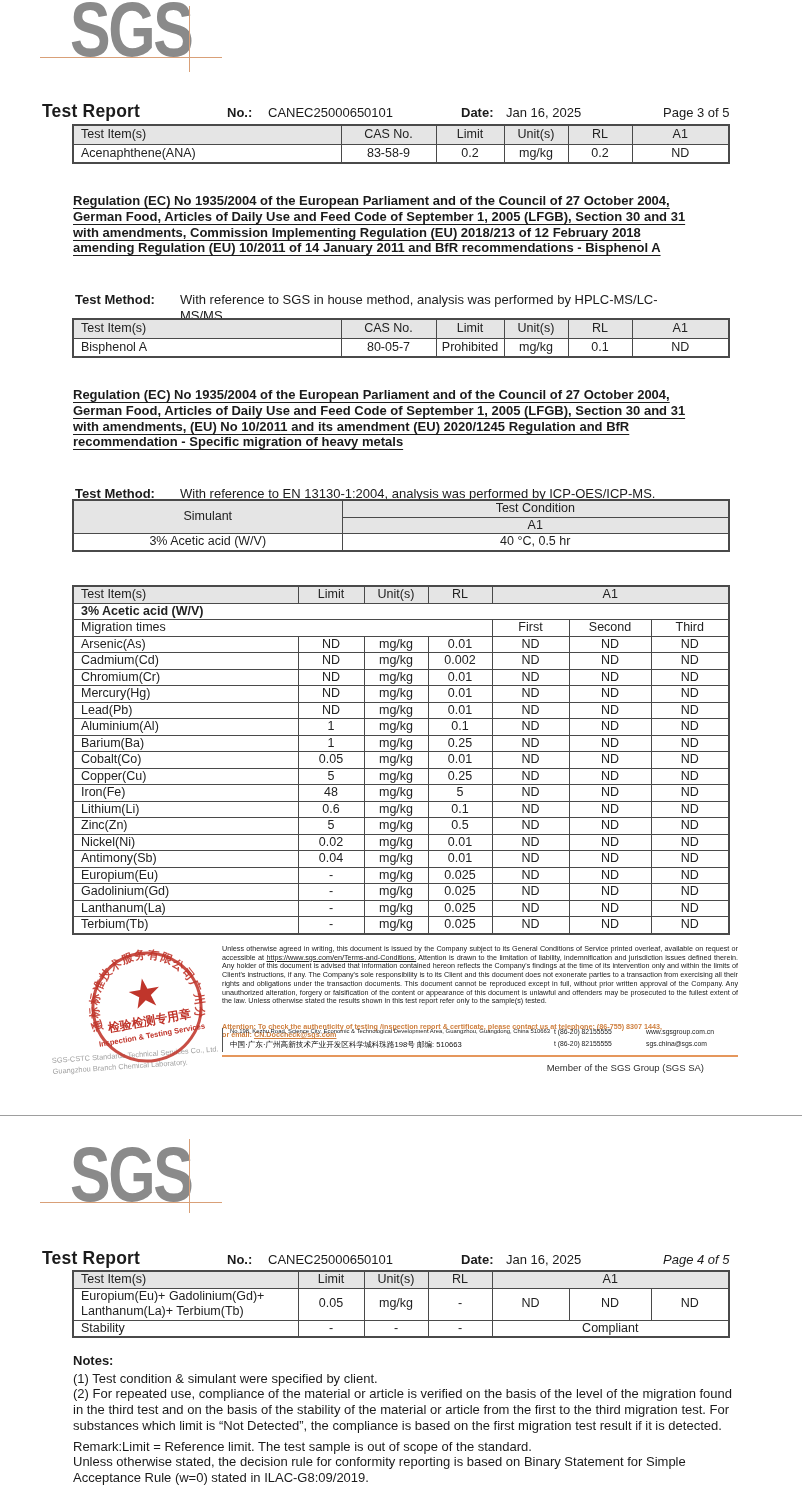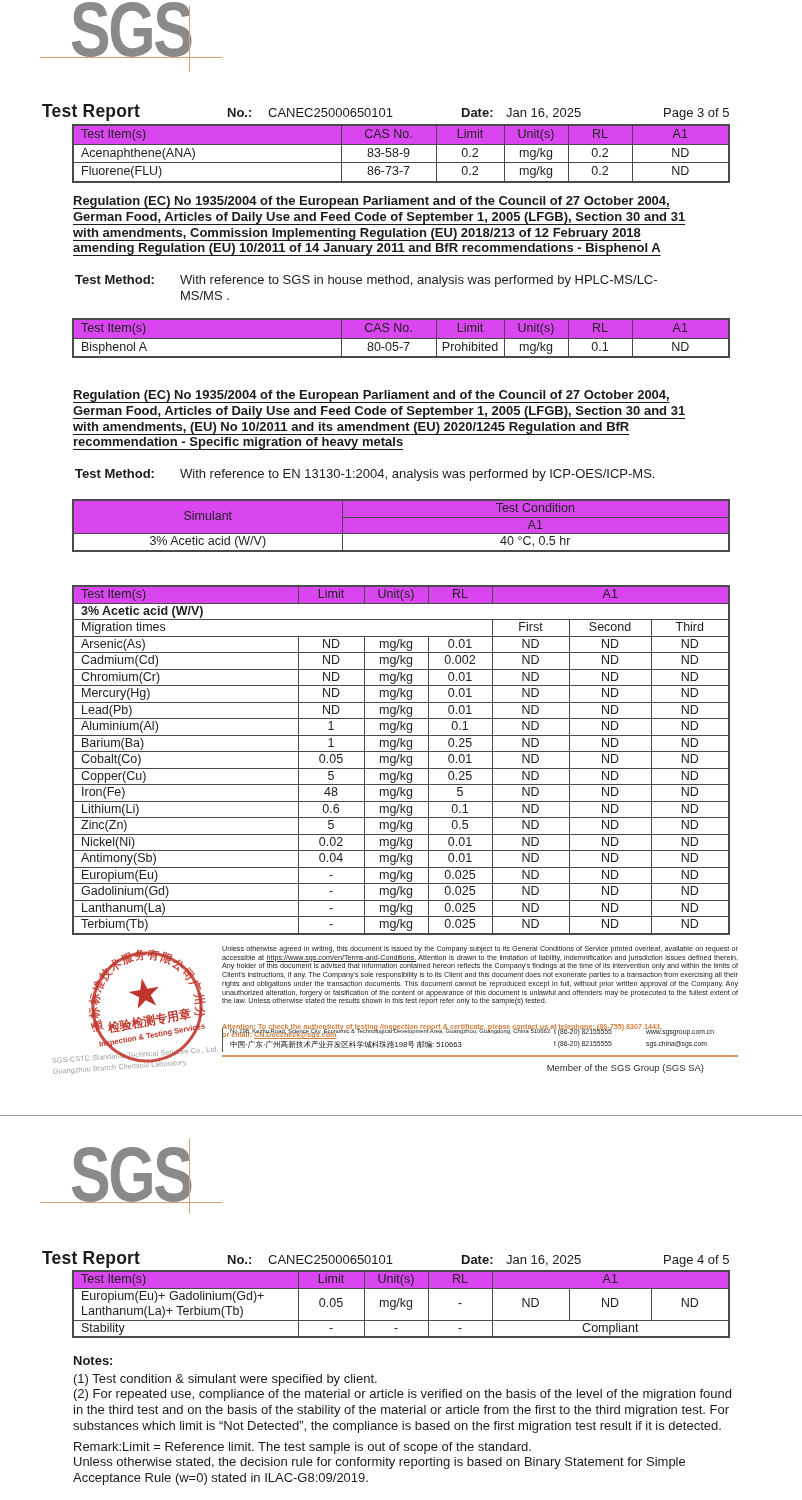--- a/index.html
+++ b/index.html
@@ -15,27 +15,27 @@
   .rep-head{position:absolute;left:0;width:760px;height:22px;}
   .rep-head .title{position:absolute;left:42px;bottom:-2px;font-size:17.5px;font-weight:bold;letter-spacing:.2px;}
   .rep-head .lbl{font-weight:bold;}
   .rep-head span{position:absolute;bottom:0;font-size:13px;}
   
   table.rt{position:absolute;left:72px;border-collapse:collapse;table-layout:fixed;
            font-size:12.5px;color:#222;border:2px solid #4a4a4a;}
   table.rt td{border:1px solid#4a4a4a;text-align:center;vertical-align:middle;
               padding:1px 5px;line-height:15.5px;white-space:pre-line;overflow:hidden;}
   table.rt td.left{text-align:left;padding-left:7px;}
-  table.rt td.hd{background:#d946ef;}
+  table.rt td.hd{background:#e5e5e5;}
   table.rt td.b{font-weight:bold;}
   table.tight td{padding:0 4px;}
   
   .reg{position:absolute;left:73px;width:660px;font-size:13px;font-weight:bold;line-height:15.8px;
        white-space:pre-line;text-decoration:underline;text-underline-offset:2.5px;text-decoration-thickness:1px;}
-  .tm{position:absolute;left:73px;width:665px;font-size:13px;line-height:16px;}
+  .tm{position:absolute;left:73px;width:665px;font-size:13px;line-height:16px;margin-top:20px;}
   .tm .tm-label{position:absolute;left:2px;top:0;font-weight:bold;}
   .tm .tm-text{display:block;margin-left:107px;white-space:pre-line;}
   
   .footer{position:absolute;left:0;top:943px;width:802px;height:150px;font-size:7.2px;}
   .disc{position:absolute;left:222px;top:2px;width:516px;line-height:8.7px;text-align:justify;color:#222;}
   .link{color:inherit;text-decoration:underline;}
   .attention{position:absolute;left:222px;top:71px;width:516px;line-height:8.7px;font-weight:bold;
              color:#cf7f3e;white-space:pre-line;}
   .addr{position:absolute;left:222px;top:85px;width:516px;border-left:1px solid #555;padding-left:7px;}
   .addr .row{display:flex;align-items:flex-start;height:12px;}
@@ -88,28 +88,20 @@
             <td class="hd left">Test Item(s)</td>
             <td class="hd">CAS No.</td>
             <td class="hd">Limit</td>
             <td class="hd">Unit(s)</td>
             <td class="hd">RL</td>
             <td class="hd">A1</td>
           </tr>
           <tr>
             <td class="left">Acenaphthene(ANA)</td>
             <td>83-58-9</td>
-            <td>0.2</td>
-            <td>mg/kg</td>
-            <td>0.2</td>
-            <td>ND</td>
-          </tr>
-          <tr>
-            <td class="left">Fluorene(FLU)</td>
-            <td>86-73-7</td>
             <td>0.2</td>
             <td>mg/kg</td>
             <td>0.2</td>
             <td>ND</td>
           </tr>
         </tbody>
     </table>
 
     <div class="reg" style="top:193px;">Regulation (EC) No 1935/2004 of the European Parliament and of the Council of 27 October 2004,
 German Food, Articles of Daily Use and Feed Code of September 1, 2005 (LFGB), Section 30 and 31
@@ -424,21 +416,21 @@
     <div class="logo-word" style="top:20px;">SGS</div>
     <div class="logo-hline" style="top:87px;"></div>
     <div class="logo-vline" style="top:24px;height:74px;"></div>
 
     <div class="rep-head" style="top:130px;">
       <span class="title">Test Report</span>
       <span class="lbl" style="left:227px;">No.:</span>
       <span style="left:268px;">CANEC25000650101</span>
       <span class="lbl" style="left:461px;">Date:</span>
       <span style="left:506px;">Jan 16, 2025</span>
-      <span style="left:663px;">Page 4 of 5</span>
+      <span style="left:663px;font-style:italic;">Page 4 of 5</span>
     </div>
 
     <table class="rt tight" style="top:155px;width:656px;">
       <colgroup>
           <col style="width:225px">
           <col style="width:66px">
           <col style="width:64px">
           <col style="width:64px">
           <col style="width:77px">
           <col style="width:82px">

